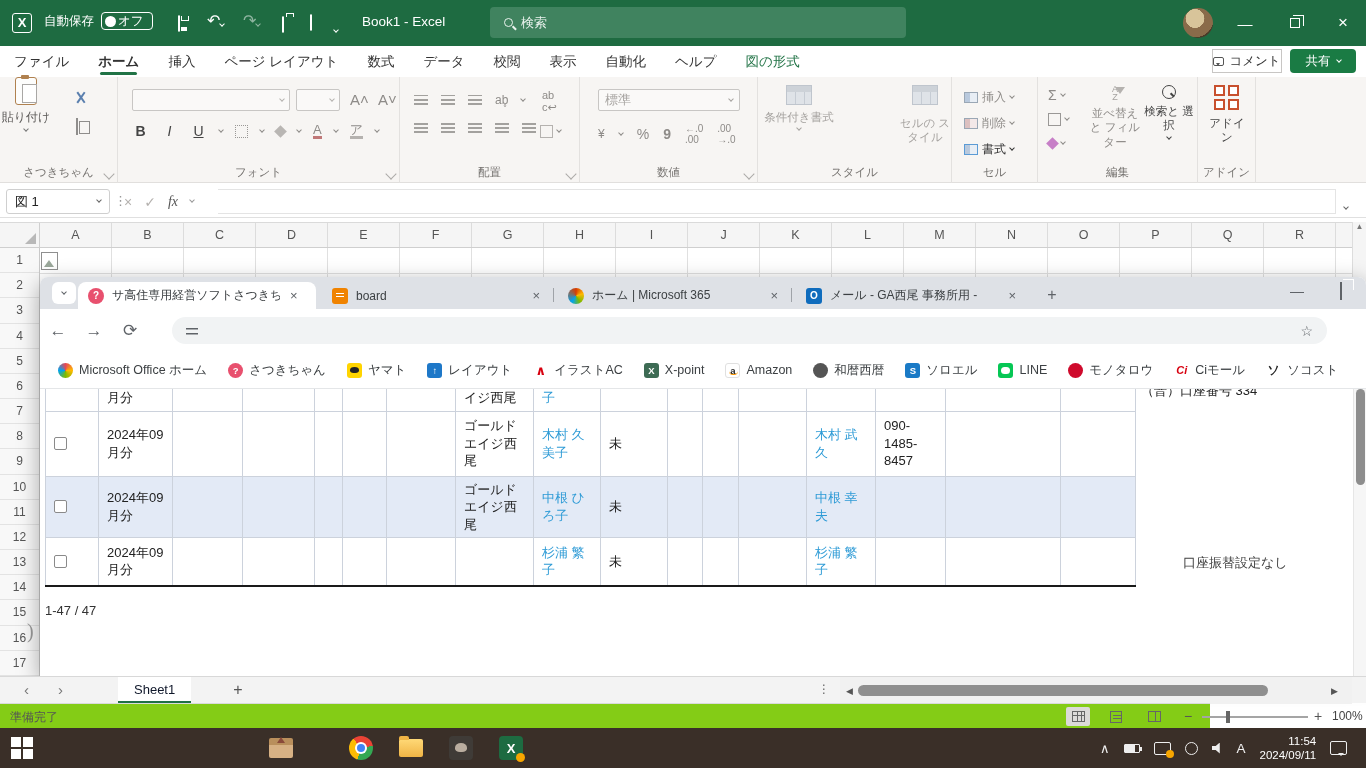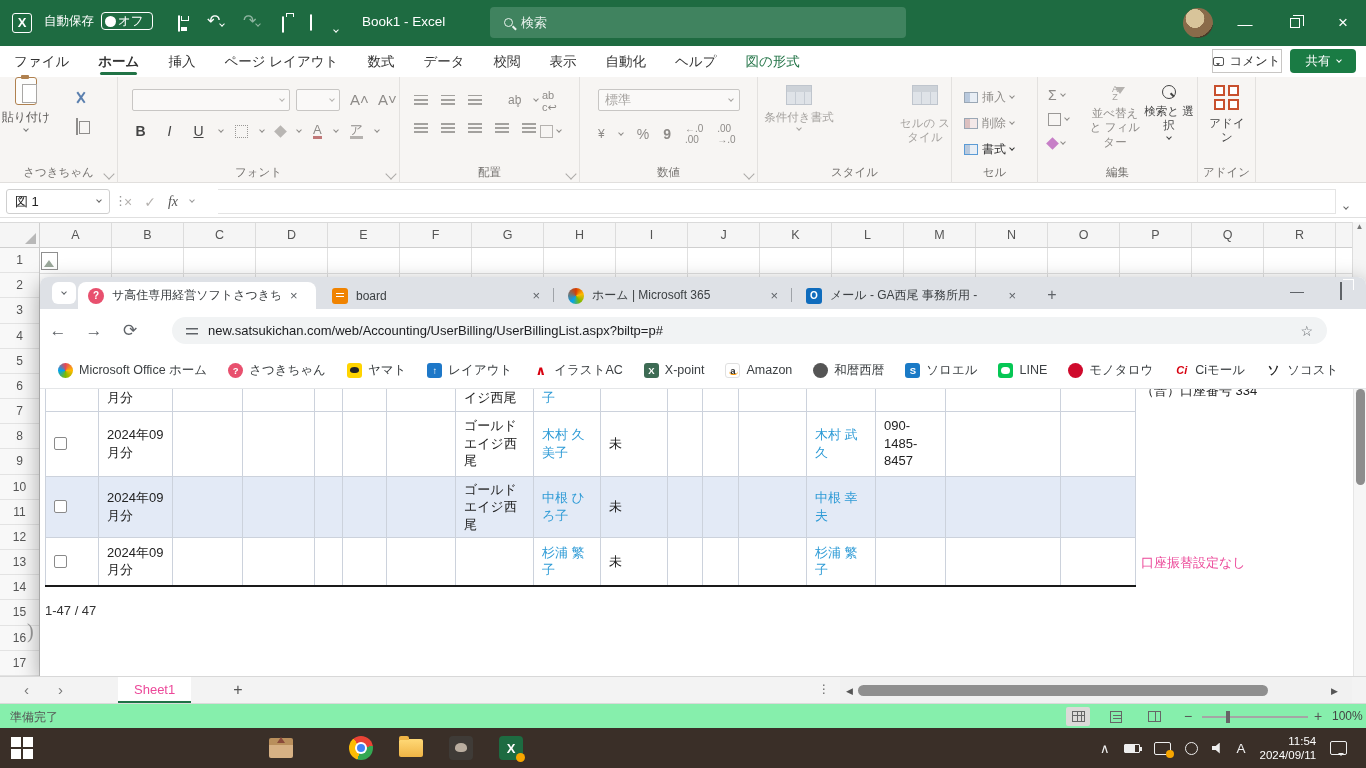--- a/index.html
+++ b/index.html
@@ -103,27 +103,27 @@
       repeating-linear-gradient(90deg,transparent 0 71px,#e0e0e0 71px 72px),
       linear-gradient(transparent 0 25px,#e0e0e0 25px 26px,transparent 26px),#fff;}
   .picobj{left:41px;top:252px;width:17px;height:18px;background:#fff;border:1px solid #8f8f8f;position:absolute;}
   .picobj:after{content:"";position:absolute;left:2px;bottom:2px;border-left:5px solid transparent;border-right:5px solid transparent;border-bottom:7px solid #9aa79a;}
   .xlvscroll{left:1352px;top:222px;width:14px;height:454px;background:#f5f5f5;border-left:1px solid #ddd;color:#777;font-size:8px;text-align:center;}
   .shape-sliver{left:27px;top:620px;color:#9a9a9a;font-size:20px;font-family:"Liberation Serif","DejaVu Serif",serif;}
 
   
   .sheetbar{left:0;top:676px;width:1366px;height:27px;background:#f3f3f3;border-top:1px solid #d8d8d8;}
   .snav{color:#777;font-size:15px;}
-  .sheettab{position:absolute;left:118px;top:0;height:26px;background:#fff;border-bottom:2.5px solid #1e7145;padding:0 16px;display:flex;align-items:center;color:#ec4899;font-size:13px;}
+  .sheettab{position:absolute;left:118px;top:0;height:26px;background:#fff;border-bottom:2.5px solid #1e7145;padding:0 16px;display:flex;align-items:center;color:#0f172a;font-size:13px;}
   .addsheet{position:absolute;left:228px;top:3px;width:20px;height:20px;color:#555;font-size:16px;text-align:center;line-height:19px;}
   .dots3{position:absolute;left:818px;top:5px;color:#666;font-size:12px;letter-spacing:0;}
   .hscroll{position:absolute;left:840px;top:0;width:512px;height:27px;background:#f1f1f1;}
   .hs-thumb{position:absolute;left:18px;top:8px;width:410px;height:11px;border-radius:6px;background:#8f8f8f;}
   .hs-arrow{position:absolute;top:9px;color:#555;font-size:9px;}
-  .statusbar{left:0;top:703px;width:1366px;height:25px;background:#86efac;border-top:1px solid #dadada;font-size:12px;color:#555;}
+  .statusbar{left:0;top:703px;width:1210px;height:25px;background:#84cc16;border-top:1px solid #dadada;font-size:12px;color:#555;}
   .sb-ic{position:absolute;top:3px;width:24px;height:19px;display:flex;align-items:center;justify-content:center;border-radius:2px;}
   .ic-viewgrid{width:13px;height:11px;border:1px solid #666;background:linear-gradient(#666 0 0) 0 3px/13px 1px no-repeat,linear-gradient(90deg,transparent 0 4px,#666 4px 5px,transparent 5px 8px,#666 8px 9px,transparent 9px) ;}
   .ic-viewpage{width:12px;height:12px;border:1px solid #666;background:linear-gradient(#666 0 0) 2px 3px/8px 1px no-repeat,linear-gradient(#666 0 0) 2px 6px/8px 1px no-repeat;}
   .ic-viewbrk{width:13px;height:11px;border:1px solid #666;background:linear-gradient(90deg,transparent 0 6px,#666 6px 7px,transparent 7px);}
   .zoomtrack{position:absolute;left:1202px;top:12px;width:106px;height:2px;background:#a5a5a5;}
   .zoomthumb{position:absolute;left:24px;top:-5px;width:4px;height:12px;background:#666;}
 
   
   .browser{left:40px;top:277px;width:1326px;height:399px;border-radius:8px 8px 0 0;box-shadow:0 6px 22px rgba(0,0,0,.35);background:#fff;}
   .tabstrip{position:absolute;left:0;top:0;width:100%;height:32px;background:#dee1e6;border-radius:8px 8px 0 0;}
@@ -173,21 +173,21 @@
 
   
   .billing{position:absolute;left:5px;top:-25px;border-collapse:collapse;table-layout:fixed;font-size:13px;color:#222;}
   .billing td{border:1px solid #ccd2dc;padding:4px 8px;vertical-align:middle;line-height:1.35;overflow:hidden;}
   .billing tr.part td{border-top:none;}
   .billing tr.hl td{background:#e3eaf6;}
   .billing tr.last td{border-bottom:2px solid #1a1a1a;}
   .lnk{color:#2e9bd6;}
   .ckb{width:13px;height:13px;border:1.4px solid #8a8a8a;border-radius:2px;background:#fff;}
   .pgn{position:absolute;left:5px;top:214px;color:#333;}
-  .note{position:absolute;left:1101px;top:165px;color:#ec4899;}
+  .note{position:absolute;left:1143px;top:165px;color:#404040;}
   .clipped{position:absolute;left:1101px;top:-7px;color:#222;white-space:nowrap;}
 
   
   .taskbar{left:0;top:728px;width:1366px;height:40px;background:#3a2f28;color:#eee;}
   .startbtn{left:10px;top:8px;width:24px;height:24px;display:grid;grid-template:repeat(2,10px)/repeat(2,10px);gap:2px;place-content:center;}
   .startbtn i{background:#fff;}
   .tsearchbox{left:44px;top:6px;width:204px;height:28px;background:#f5f5f5;border:1px solid #888;color:#555;gap:9px;padding-left:12px;font-size:12px;}
   .tbicon{top:7px;width:26px;height:26px;display:flex;align-items:center;justify-content:center;}
   .castle{width:24px;height:20px;background:linear-gradient(#b98f5c 0 7px,#d7b184 7px),#d7b184;position:relative;border-radius:2px;}
   .castle:after{content:"";position:absolute;left:8px;top:-5px;border:4px solid transparent;border-bottom:6px solid #8a4a3a;}
@@ -308,21 +308,21 @@
       </div>
       <div class="rg-label">フォント</div>
       <div class="rg-dlg"></div>
     </div>
 
     <div class="rgroup" style="left:400px;width:180px;">
       <div class="ab flex" style="left:14px;top:16px;gap:13px;">
         <span class="ic-align"></span>
         <span class="ic-align"></span>
         <span class="ic-align"></span>
-        <span class="dim" style="font-size:12px;margin-left:13px;">ab̥</span>
+        <span class="dim" style="font-size:12px;">ab̥</span>
         <span class="cv s dim"></span>
       </div>
       <div class="ab flex" style="left:14px;top:46px;gap:13px;">
         <span class="ic-align"></span>
         <span class="ic-align"></span>
         <span class="ic-align"></span>
         <span class="ic-align"></span>
         <span class="ic-align"></span>
       </div>
       <div class="ab dim" style="left:142px;top:12px;font-size:11px;">ab<br>c↩</div>
@@ -512,21 +512,20 @@
       <div class="newtab" style="left:1002px;">+</div>
       <div class="bwbtn" style="left:1250px;">—</div>
       <div class="bwbtn" style="left:1300px;"><span class="restore" style="border-color:#5f6368;"></span></div>
     </div>
     <div class="toolbar">
       <span class="navic">←</span>
       <span class="navic">→</span>
       <span class="navic">⟳</span>
       <div class="urlpill">
         <span class="tune"></span>
-        <span>new.satsukichan.com/web/Accounting/UserBilling/UserBillingList.aspx?biltp=p#</span>
         <span class="star">☆</span>
       </div>
     </div>
     <div class="bookmarks">
       <span class="bm">
           <span class="bk office"></span>
           <span>Microsoft Office ホーム</span>
         </span>
       <span class="bm">
           <span class="bk satsuki">?</span>

